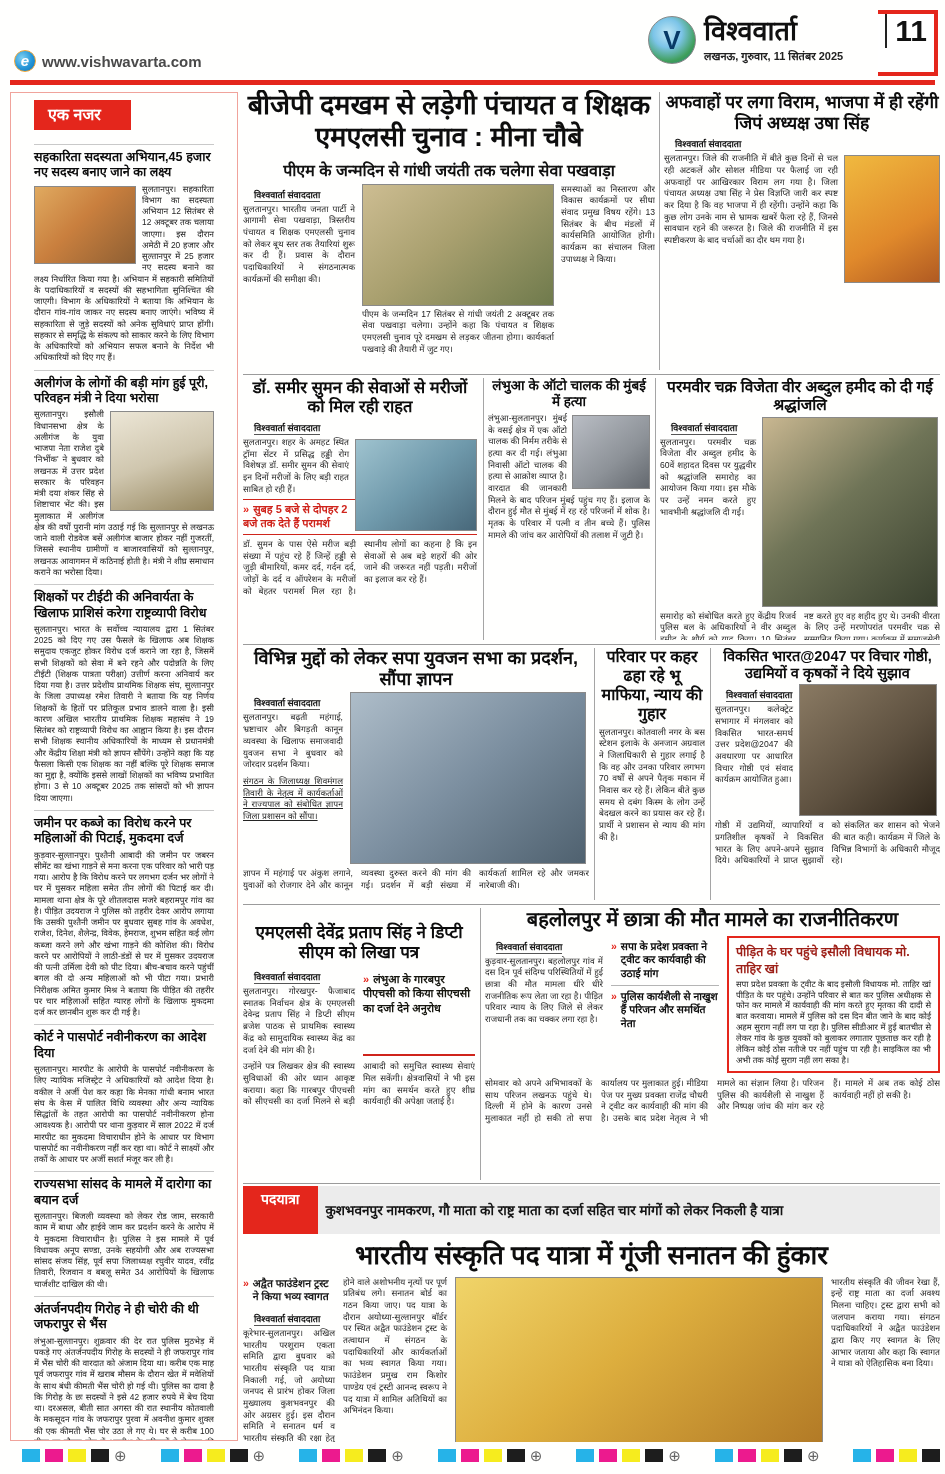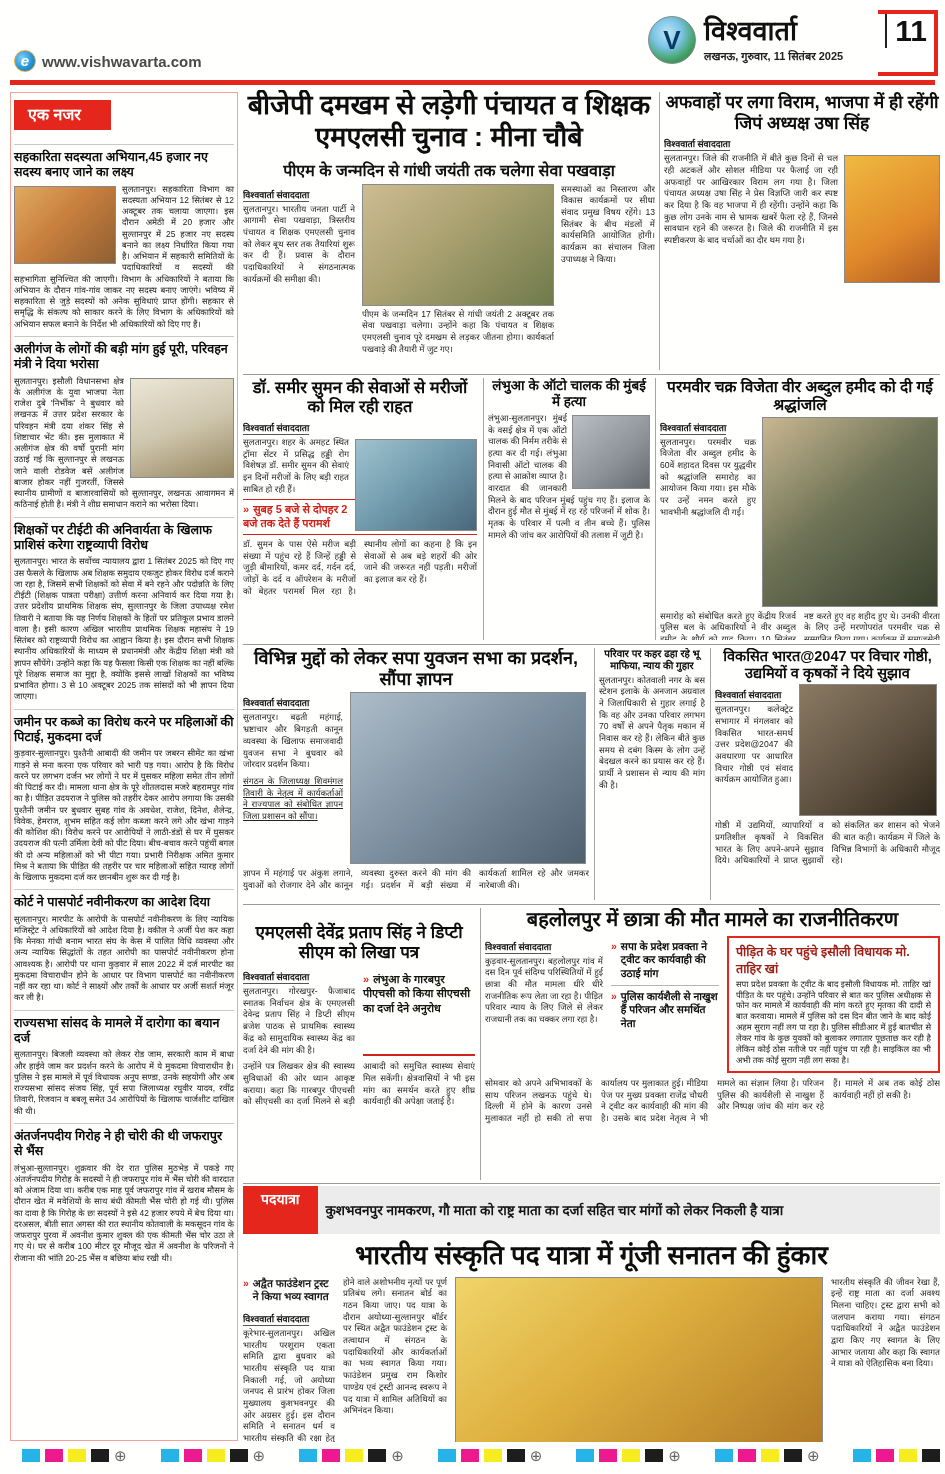--- a/index.html
+++ b/index.html
@@ -25,31 +25,31 @@
        border:4px solid #e4261c;border-left:none;background:#fff;
        display:flex;align-items:flex-start;justify-content:center;}
   .pagenum span{border-left:2px solid #222;padding-left:8px;font-size:30px;font-weight:bold;color:#111;}
   .red-rule{position:absolute;left:10px;top:80px;width:925px;height:5px;background:#e4261c;}
   
   .hr-line{position:absolute;height:1px;background:#9b9b9b;}
   .vr{position:absolute;width:1px;background:#a5a5a5;}
   .blk{position:absolute;overflow:hidden;}
   .hed{font-weight:bold;color:#0d0d0d;text-align:center;line-height:1.18;}
   .byline{font-size:9px;font-weight:bold;color:#111;display:inline-block;
-          border-bottom:1px solid #555;margin:3px 0 2px 0;}
+          border-bottom:1px solid #555;margin:3px 0 2px 11px;}
   .bt{font-size:8.6px;line-height:1.36;text-align:justify;color:#242424;}
   .ph{border:1px solid #8a8a8a;box-sizing:border-box;}
   .cols2{column-count:2;column-gap:8px;}
   .cols3{column-count:3;column-gap:8px;}
   .cols4{column-count:4;column-gap:9px;}
   .quote{font-size:11px;font-weight:bold;line-height:1.3;color:#16160f;}
   .chev{color:#e4261c;font-weight:bold;margin-right:4px;}
   
   .sidebar{position:absolute;left:10px;top:92px;width:228px;height:1349px;
-       border:1px solid #f0a39b;box-sizing:border-box;padding:7px 3px;overflow:hidden;}
+       border:1px solid #f0a39b;box-sizing:border-box;padding:7px 23px;overflow:hidden;}
   .eknazar-tab{display:inline-block;background:#e4261c;color:#fff;font-weight:bold;
        font-size:16px;padding:3px 30px 5px 14px;margin-bottom:8px;}
   .sb-art{border-top:1px solid #c9c9c9;padding-top:5px;margin-top:6px;}
   .sb-art:first-of-type{border-top:none;margin-top:0;}
   .sb-title{font-size:12.6px;font-weight:bold;line-height:1.22;color:#0d0d0d;margin-bottom:3px;}
   .sb-body{font-size:8.4px;line-height:1.34;text-align:justify;color:#242424;}
   .sb-ph-l{float:left;width:102px;height:78px;margin:2px 6px 2px 0;}
   .sb-ph-r{float:right;width:104px;height:100px;margin:2px 0 2px 6px;}
   .ph-sahkarita{background:linear-gradient(135deg,#e0aa60 0%,#c97f3e 45%,#8e5f33 100%);}
   .ph-aliganj{background:linear-gradient(160deg,#ece6d6 0%,#cfc6ae 50%,#96875f 100%);}
@@ -83,21 +83,21 @@
   .param-row{display:flex;gap:6px;margin-top:2px;}
   .param-colL{width:96px;}
   .ph-param{width:176px;height:190px;background:linear-gradient(140deg,#c9b791 0%,#6f7457 45%,#39402e 100%);}
   
   .sapa{left:243px;top:648px;width:346px;height:252px;}
   .sapa .hed{font-size:18px;}
   .sapa-row{display:flex;gap:7px;margin-top:2px;}
   .sapa-colL{width:100px;}
   .ph-sapa{width:236px;height:172px;background:linear-gradient(140deg,#aebdc9 0%,#7c8fa0 50%,#4f616f 100%);}
   .parivar{left:599px;top:648px;width:106px;height:252px;}
-  .parivar .hed{font-size:10px;}
+  .parivar .hed{font-size:16px;}
   .viksit{left:715px;top:648px;width:225px;height:252px;}
   .viksit .hed{font-size:14.5px;}
   .vik-row{display:flex;gap:6px;margin-top:2px;}
   .vik-colL{width:78px;}
   .ph-viksit{width:138px;height:132px;background:linear-gradient(140deg,#8a7a63 0%,#5e5140 55%,#32291d 100%);}
   
   .mlc{left:243px;top:908px;width:232px;height:272px;}
   .mlc .hed{font-size:17px;margin-top:15px;}
   .mlc-row{display:flex;gap:8px;margin-top:3px;}
   .mlc-colL{width:112px;}

